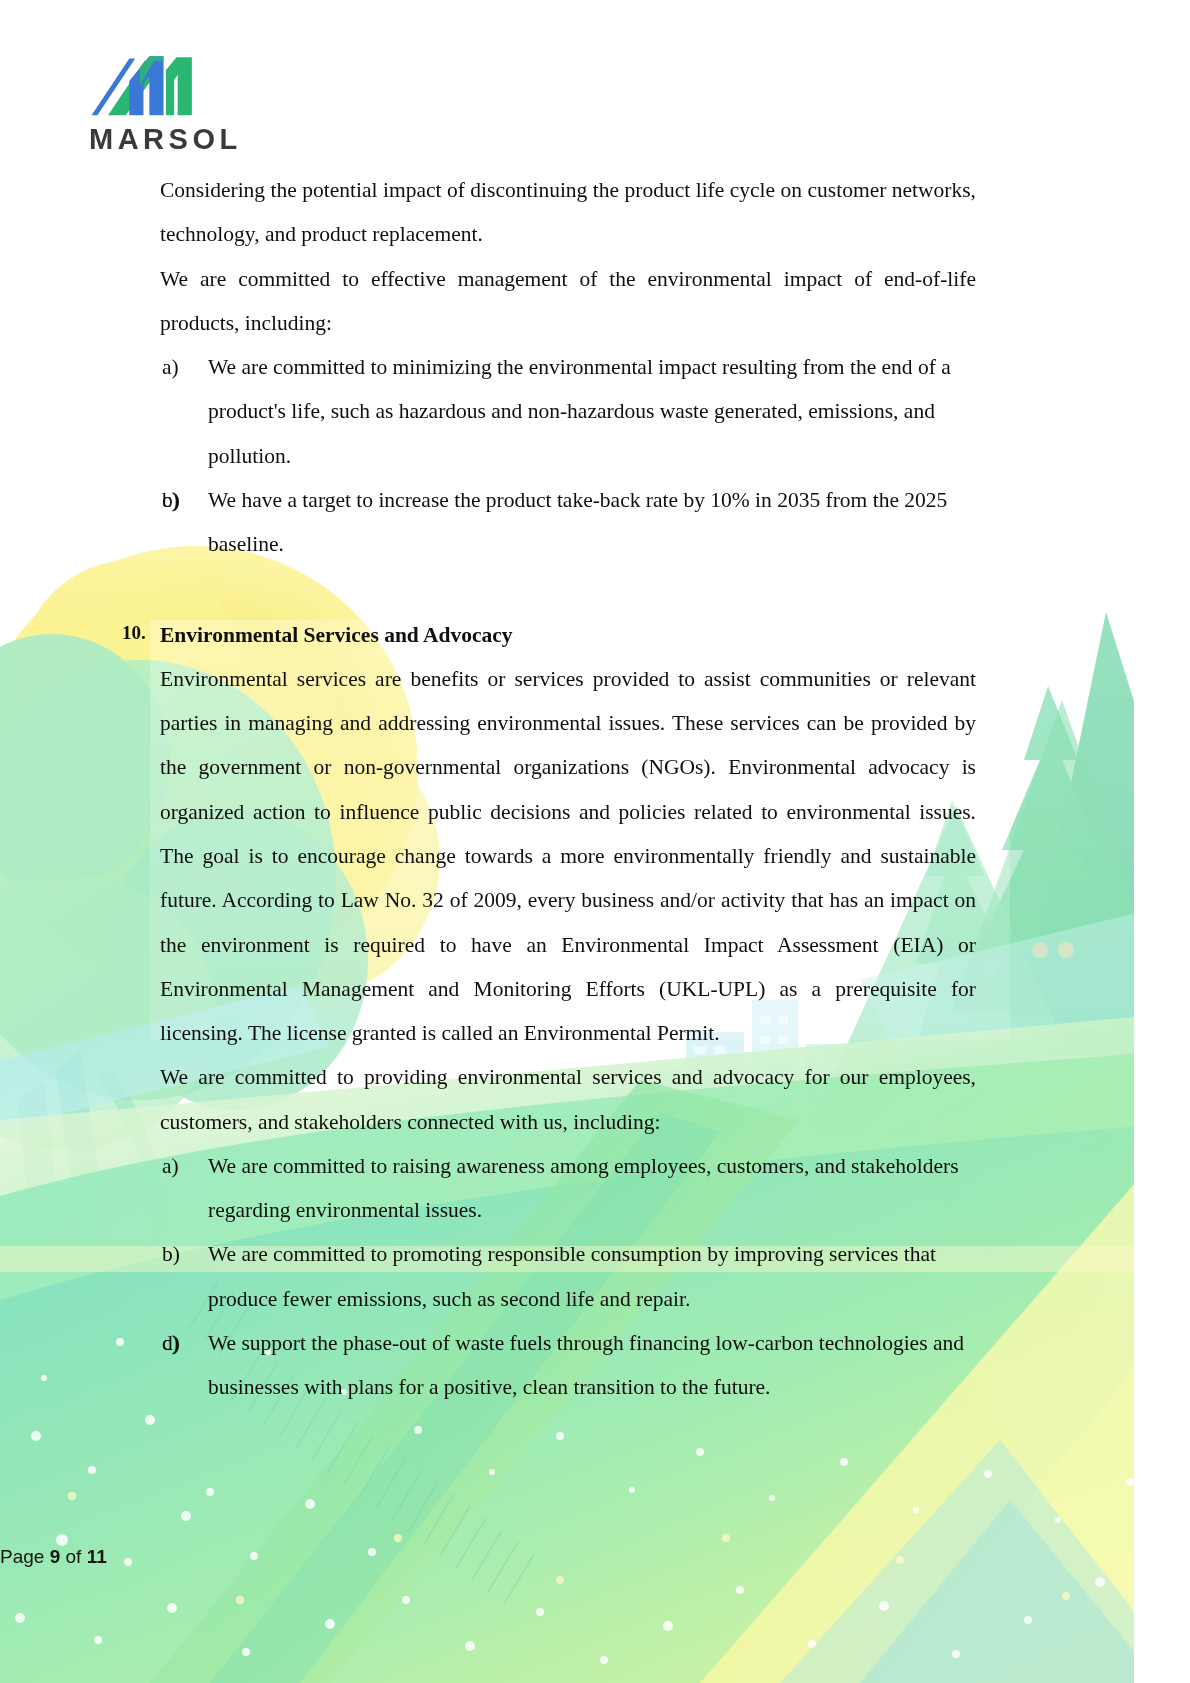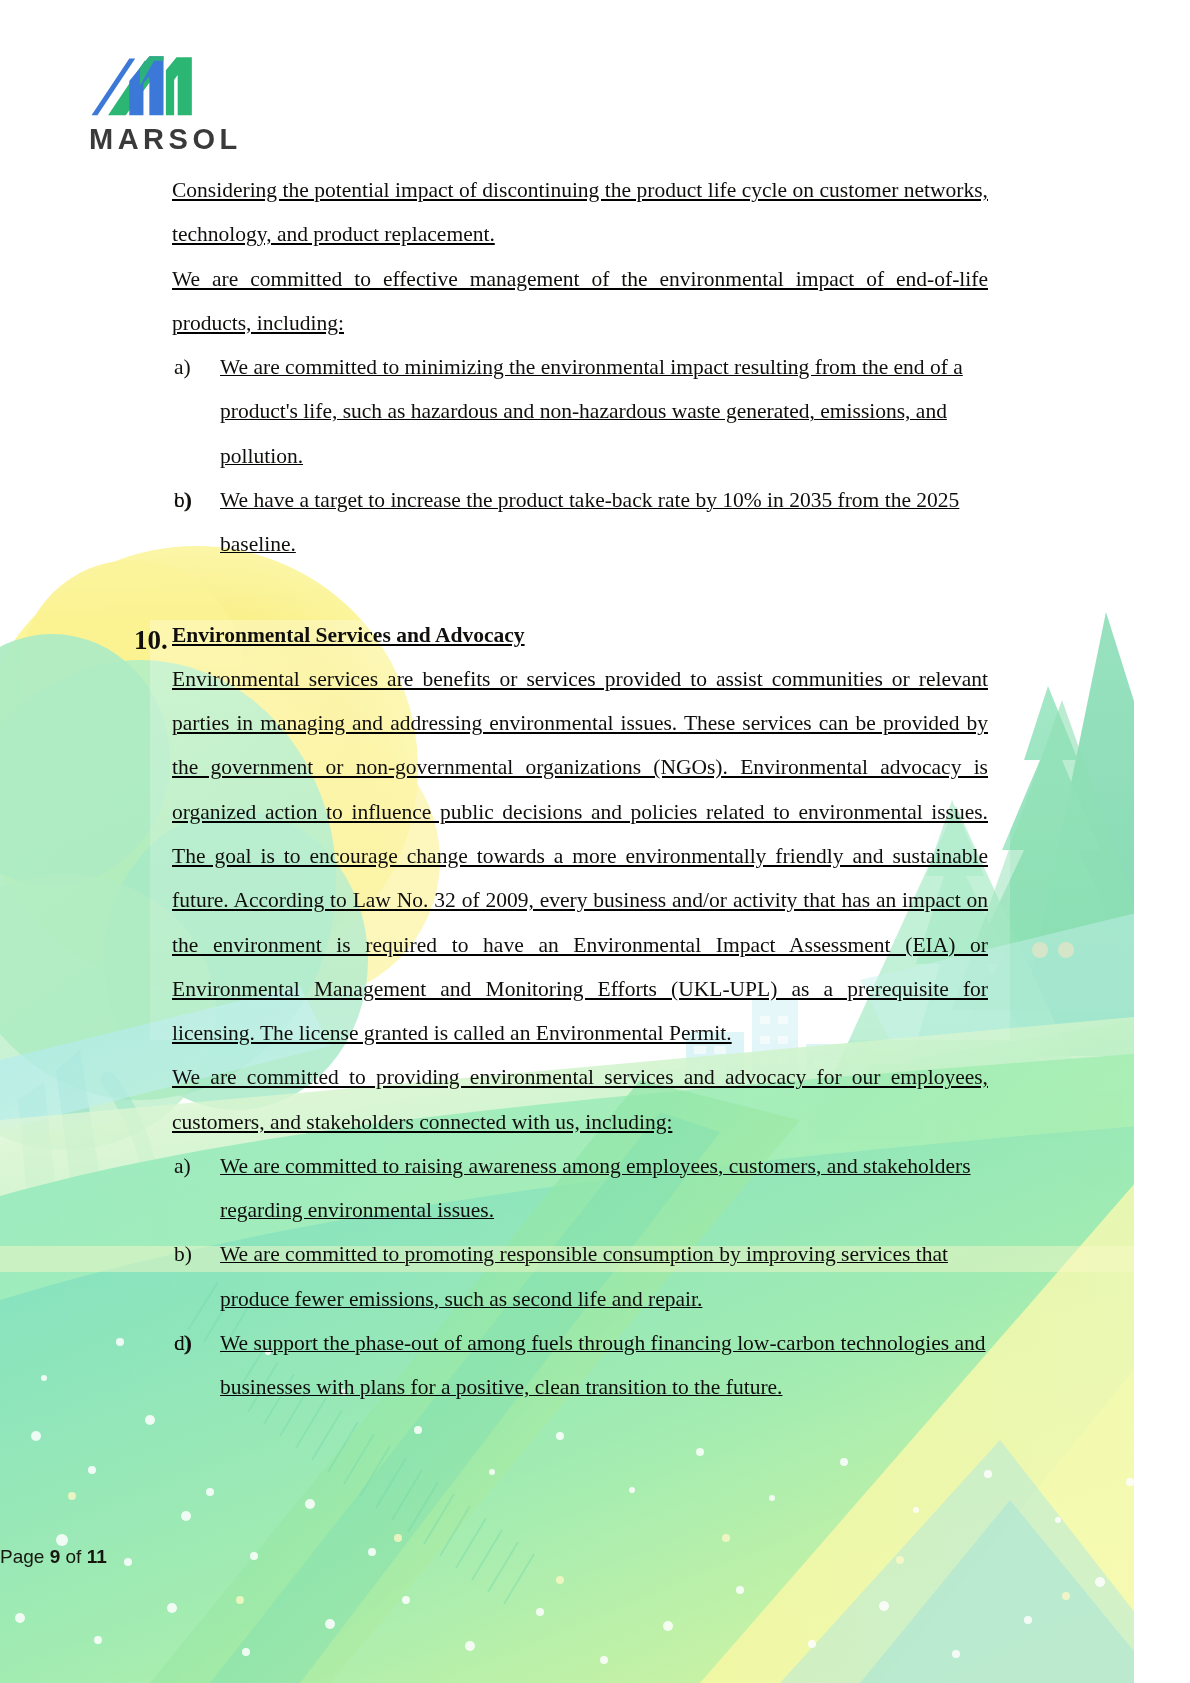--- a/index.html
+++ b/index.html
@@ -49,24 +49,23 @@
     letter-spacing: 4.5px;
     color: #3a3a3a;
     line-height: 1;
     margin-top: 1px;
     margin-left: 1px;
   }
 
   
   .doc-body {
     position: absolute;
-    left: 172px;
+    left: 160px;
     top: 168px;
     width: 816px;
-    text-decoration: underline;
   }
   p.para, li .li-text {
     margin: 0;
     font-size: 21.5px;
     line-height: 2.06;
     color: #100f0d;
     text-align: justify;
     text-justify: inter-word;
     hyphens: none;
   }
@@ -100,21 +99,21 @@
   }
   .section-head {
     position: relative;
     padding-left: 0;
     margin-left: -38px;
   }
   .section-num {
     position: absolute;
     left: 0;
     top: 0;
-    font-size: 27px;
+    font-size: 19px;
     line-height: 2.06;
     font-weight: 700;
     color: #100f0d;
   }
   .section-title {
     display: block;
     margin-left: 38px;
     font-size: 21.5px;
     line-height: 2.06;
     font-weight: 700;
@@ -446,21 +445,21 @@
             </li>
             <li>
               <span class="marker">b)</span>
               <span class="li-text">We are committed to promoting responsible consumption by improving services that produce fewer emissions, such as second life and repair.</span>
             </li>
             <li>
               <span class="marker">c)</span>
             </li>
             <li>
               <span class="marker">d)</span>
-              <span class="li-text">We support the phase-out of among fuels through financing low-carbon technologies and businesses with plans for a positive, clean transition to the future.</span>
+              <span class="li-text">We support the phase-out of waste fuels through financing low-carbon technologies and businesses with plans for a positive, clean transition to the future.</span>
             </li>
           </ol>
         </div>
       </div>
     </div>
 
     <div class="footer">
       <span class="lbl">Page</span><span>&nbsp;</span><b>9</b><span>&nbsp;</span><span class="lbl">of</span><span>&nbsp;</span><b>11</b>
     </div>
 

